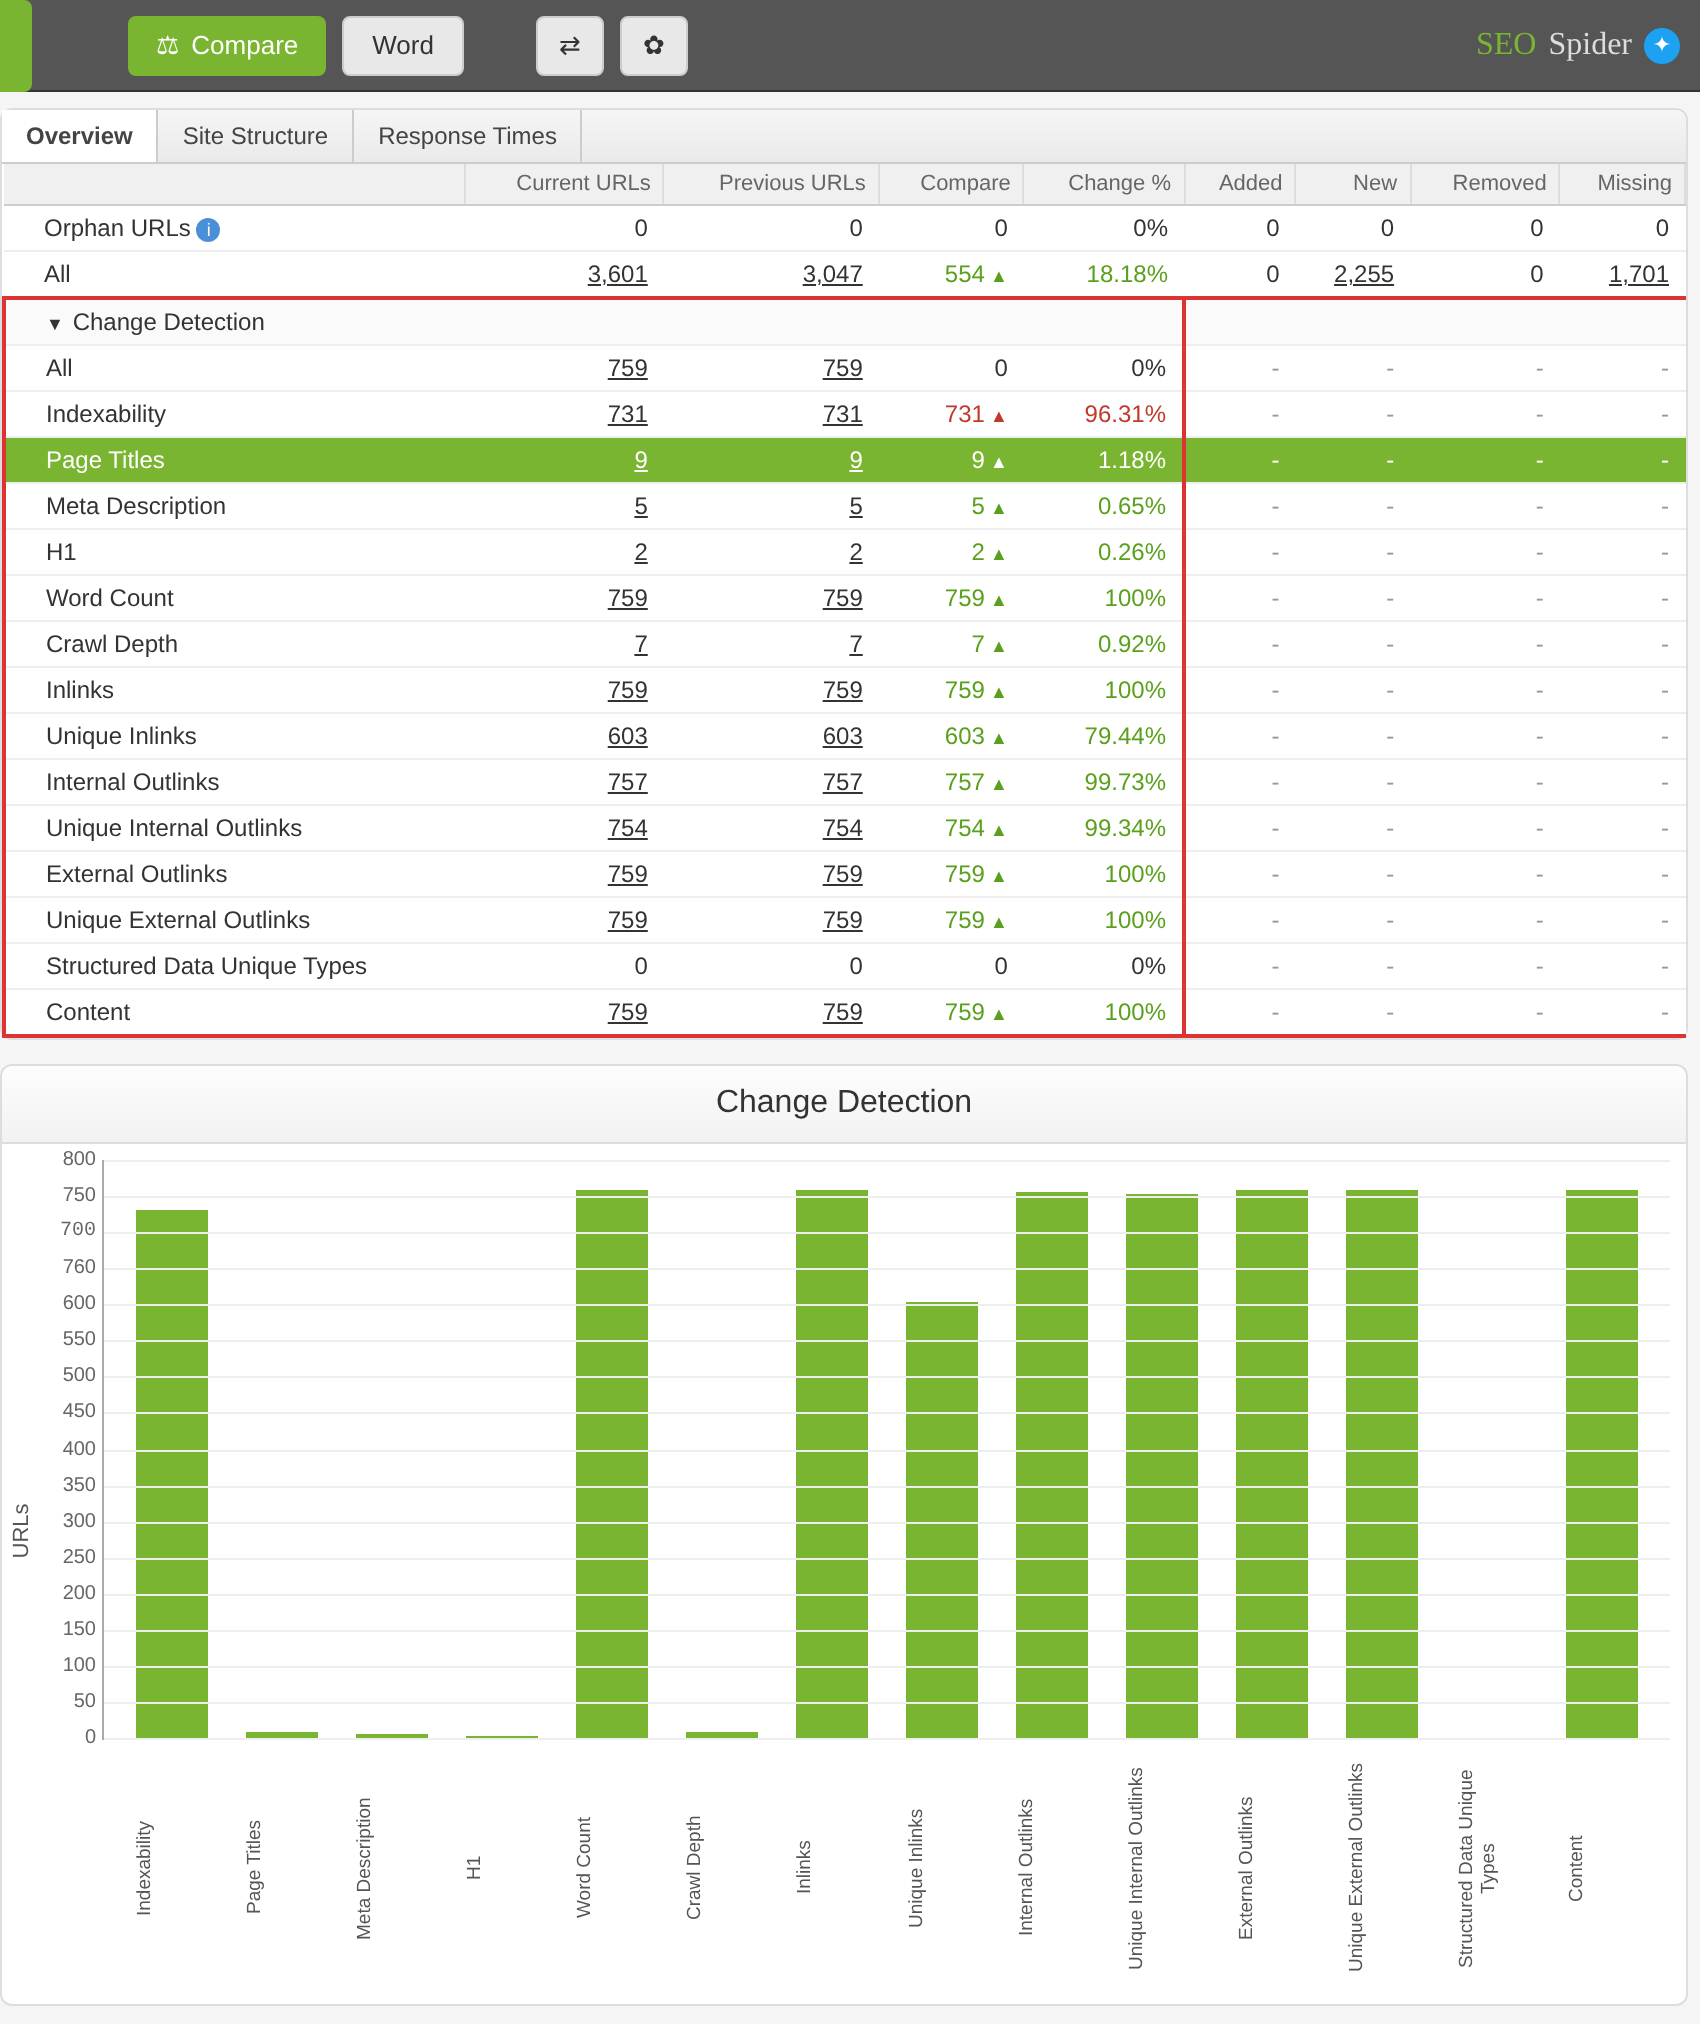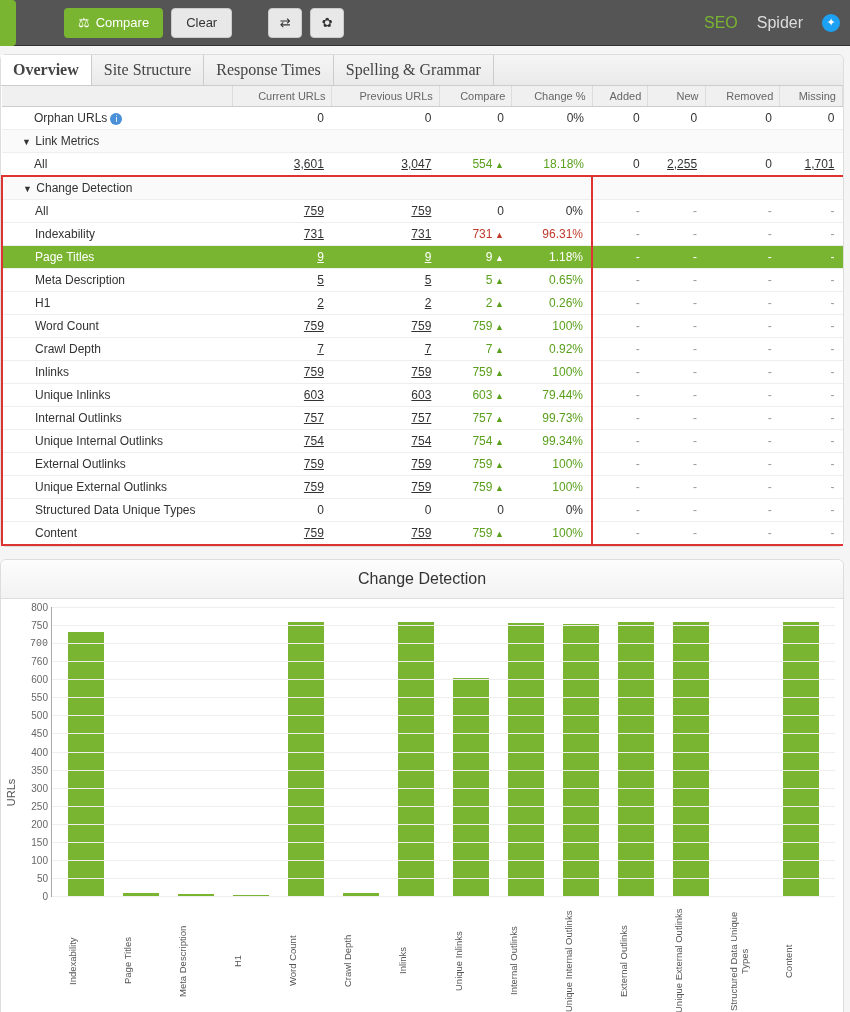--- a/index.html
+++ b/index.html
@@ -3,35 +3,35 @@
 <meta charset="utf-8">
 <style>
 * { box-sizing: border-box; margin: 0; padding: 0; }
 body { font-family: Arial, Helvetica, sans-serif; font-size: 12px; background: #f5f5f5; color: #333; width: 850px; }
 .toolbar { background: #555; height: 46px; display: flex; align-items: center; padding: 0 10px; gap: 8px; border-bottom: 1px solid #333; }
 .spacer { flex: 1; }
 .btn { height: 30px; padding: 0 14px; border-radius: 4px; border: none; cursor: pointer; font-size: 13px; display: inline-flex; align-items: center; gap: 6px; }
 .btn-green { background: #79b530; color: #fff; }
 .btn-white { background: #e8e8e8; color: #333; border: 1px solid #ccc; }
 .btn-icon { width: 34px; justify-content: center; }
-.brand { color: #ddd; font-size: 16px; display: flex; align-items: flex-end; gap: 19px; }
+.brand { color: #ddd; font-size: 16px; display: flex; align-items: flex-end; gap: 6px; font-family: Liberation Serif, serif; }
 .brand .seo { color: #79b530; }
 .twitter { width: 18px; height: 18px; background: #1da1f2; border-radius: 50%; color: #fff; display: inline-flex; align-items: center; justify-content: center; font-size: 11px; }
 
 .panel { background: #fafafa; border: 1px solid #ddd; margin: 8px 6px 0 0; border-radius: 6px; }
 .tabs { display: flex; border-bottom: 1px solid #ccc; background: linear-gradient(#f5f5f5,#eaeaea); border-radius: 6px 6px 0 0; }
-.tab { padding: 6px 12px; font-size: 16px; color: #444; border-right: 1px solid #ccc; cursor: pointer; font-family: Liberation Serif, serif; }
+.tab { padding: 6px 12px; font-size: 12px; color: #444; border-right: 1px solid #ccc; cursor: pointer; }
 .tab.active { background: #fff; font-weight: bold; }
 
 .table-wrap { overflow: auto; }
 table { width: 100%; border-collapse: collapse; background: #fff; }
 th { background: #f0f0f0; font-weight: normal; font-size: 11px; color: #666; padding: 4px 6px; border-bottom: 1px solid #ccc; border-right: 1px solid #ddd; text-align: right; }
 th:first-child { text-align: left; width: 230px; }
 td { padding: 4px 8px; border-bottom: 1px solid #eee; text-align: right; font-size: 12px; height: 22px; }
-td:first-child { text-align: left; padding-left: 32px; }
+td:first-child { text-align: left; padding-left: 20px; }
 tr.section td { padding-left: 20px; font-weight: normal; background: #fafafa; }
 tr.section td:first-child { padding-left: 20px; }
 tr.highlighted td { background: #79b530; color: #fff; }
 tr.highlighted .pos, tr.highlighted .dash, tr.highlighted .u { color: #fff; }
 .u { text-decoration: underline; }
 .pos { color: #5aa01c; }
 .neg { color: #c0392b; }
 .dash { color: #999; }
 .tri-up::after { content: " ▲"; font-size: 9px; }
 .caret { display: inline-block; width: 10px; color: #333; }
@@ -58,21 +58,21 @@
 </head>
 <body>
 
 <div class="toolbar">
   <button class="btn btn-green btn-icon" style="width:16px;padding:0;border-radius:0 4px 4px 0;height:46px;margin-left:-10px;margin-right:40px;">&nbsp;</button>
   <button class="btn btn-green">
     <span>⚖</span>
     <span>Compare</span>
   </button>
   <button class="btn btn-white">
-    <span>Clear</span>
+    <span>Word</span>
   </button>
   <div style="width:20px"></div>
   <button class="btn btn-white btn-icon">
       <span>⇄</span>
     </button>
   <button class="btn btn-white btn-icon">
       <span>✿</span>
     </button>
   <div class="spacer"></div>
   <div class="brand">
@@ -80,21 +80,20 @@
     <span>Spider</span>
     <span class="twitter">✦</span>
   </div>
 </div>
 
 <div class="panel">
   <div class="tabs" id="tabs">
       <div class="tab active">Overview</div>
       <div class="tab">Site Structure</div>
       <div class="tab">Response Times</div>
-      <div class="tab">Spelling &amp; Grammar</div>
     </div>
   <div class="table-wrap">
     <table>
       <thead>
           <tr id="thead-row">
             <th></th>
             <th>Current URLs</th>
             <th>Previous URLs</th>
             <th>Compare</th>
             <th>Change %</th>
@@ -108,31 +107,20 @@
           <tr>
             <td>Orphan URLs<span class="info-icon">i</span></td>
             <td><span>0</span></td>
             <td><span>0</span></td>
             <td><span>0</span></td>
             <td><span>0%</span></td>
             <td><span>0</span></td>
             <td><span>0</span></td>
             <td><span>0</span></td>
             <td><span>0</span></td>
-          </tr>
-          <tr class="section">
-            <td colspan="1"><span class="caret"></span> Link Metrics</td>
-            <td></td>
-            <td></td>
-            <td></td>
-            <td></td>
-            <td></td>
-            <td></td>
-            <td></td>
-            <td></td>
           </tr>
           <tr>
             <td>All</td>
             <td><span class="u">3,601</span></td>
             <td><span class="u">3,047</span></td>
             <td><span class="pos tri-up">554</span></td>
             <td><span class="pos">18.18%</span></td>
             <td><span>0</span></td>
             <td><span class="u">2,255</span></td>
             <td><span>0</span></td>

